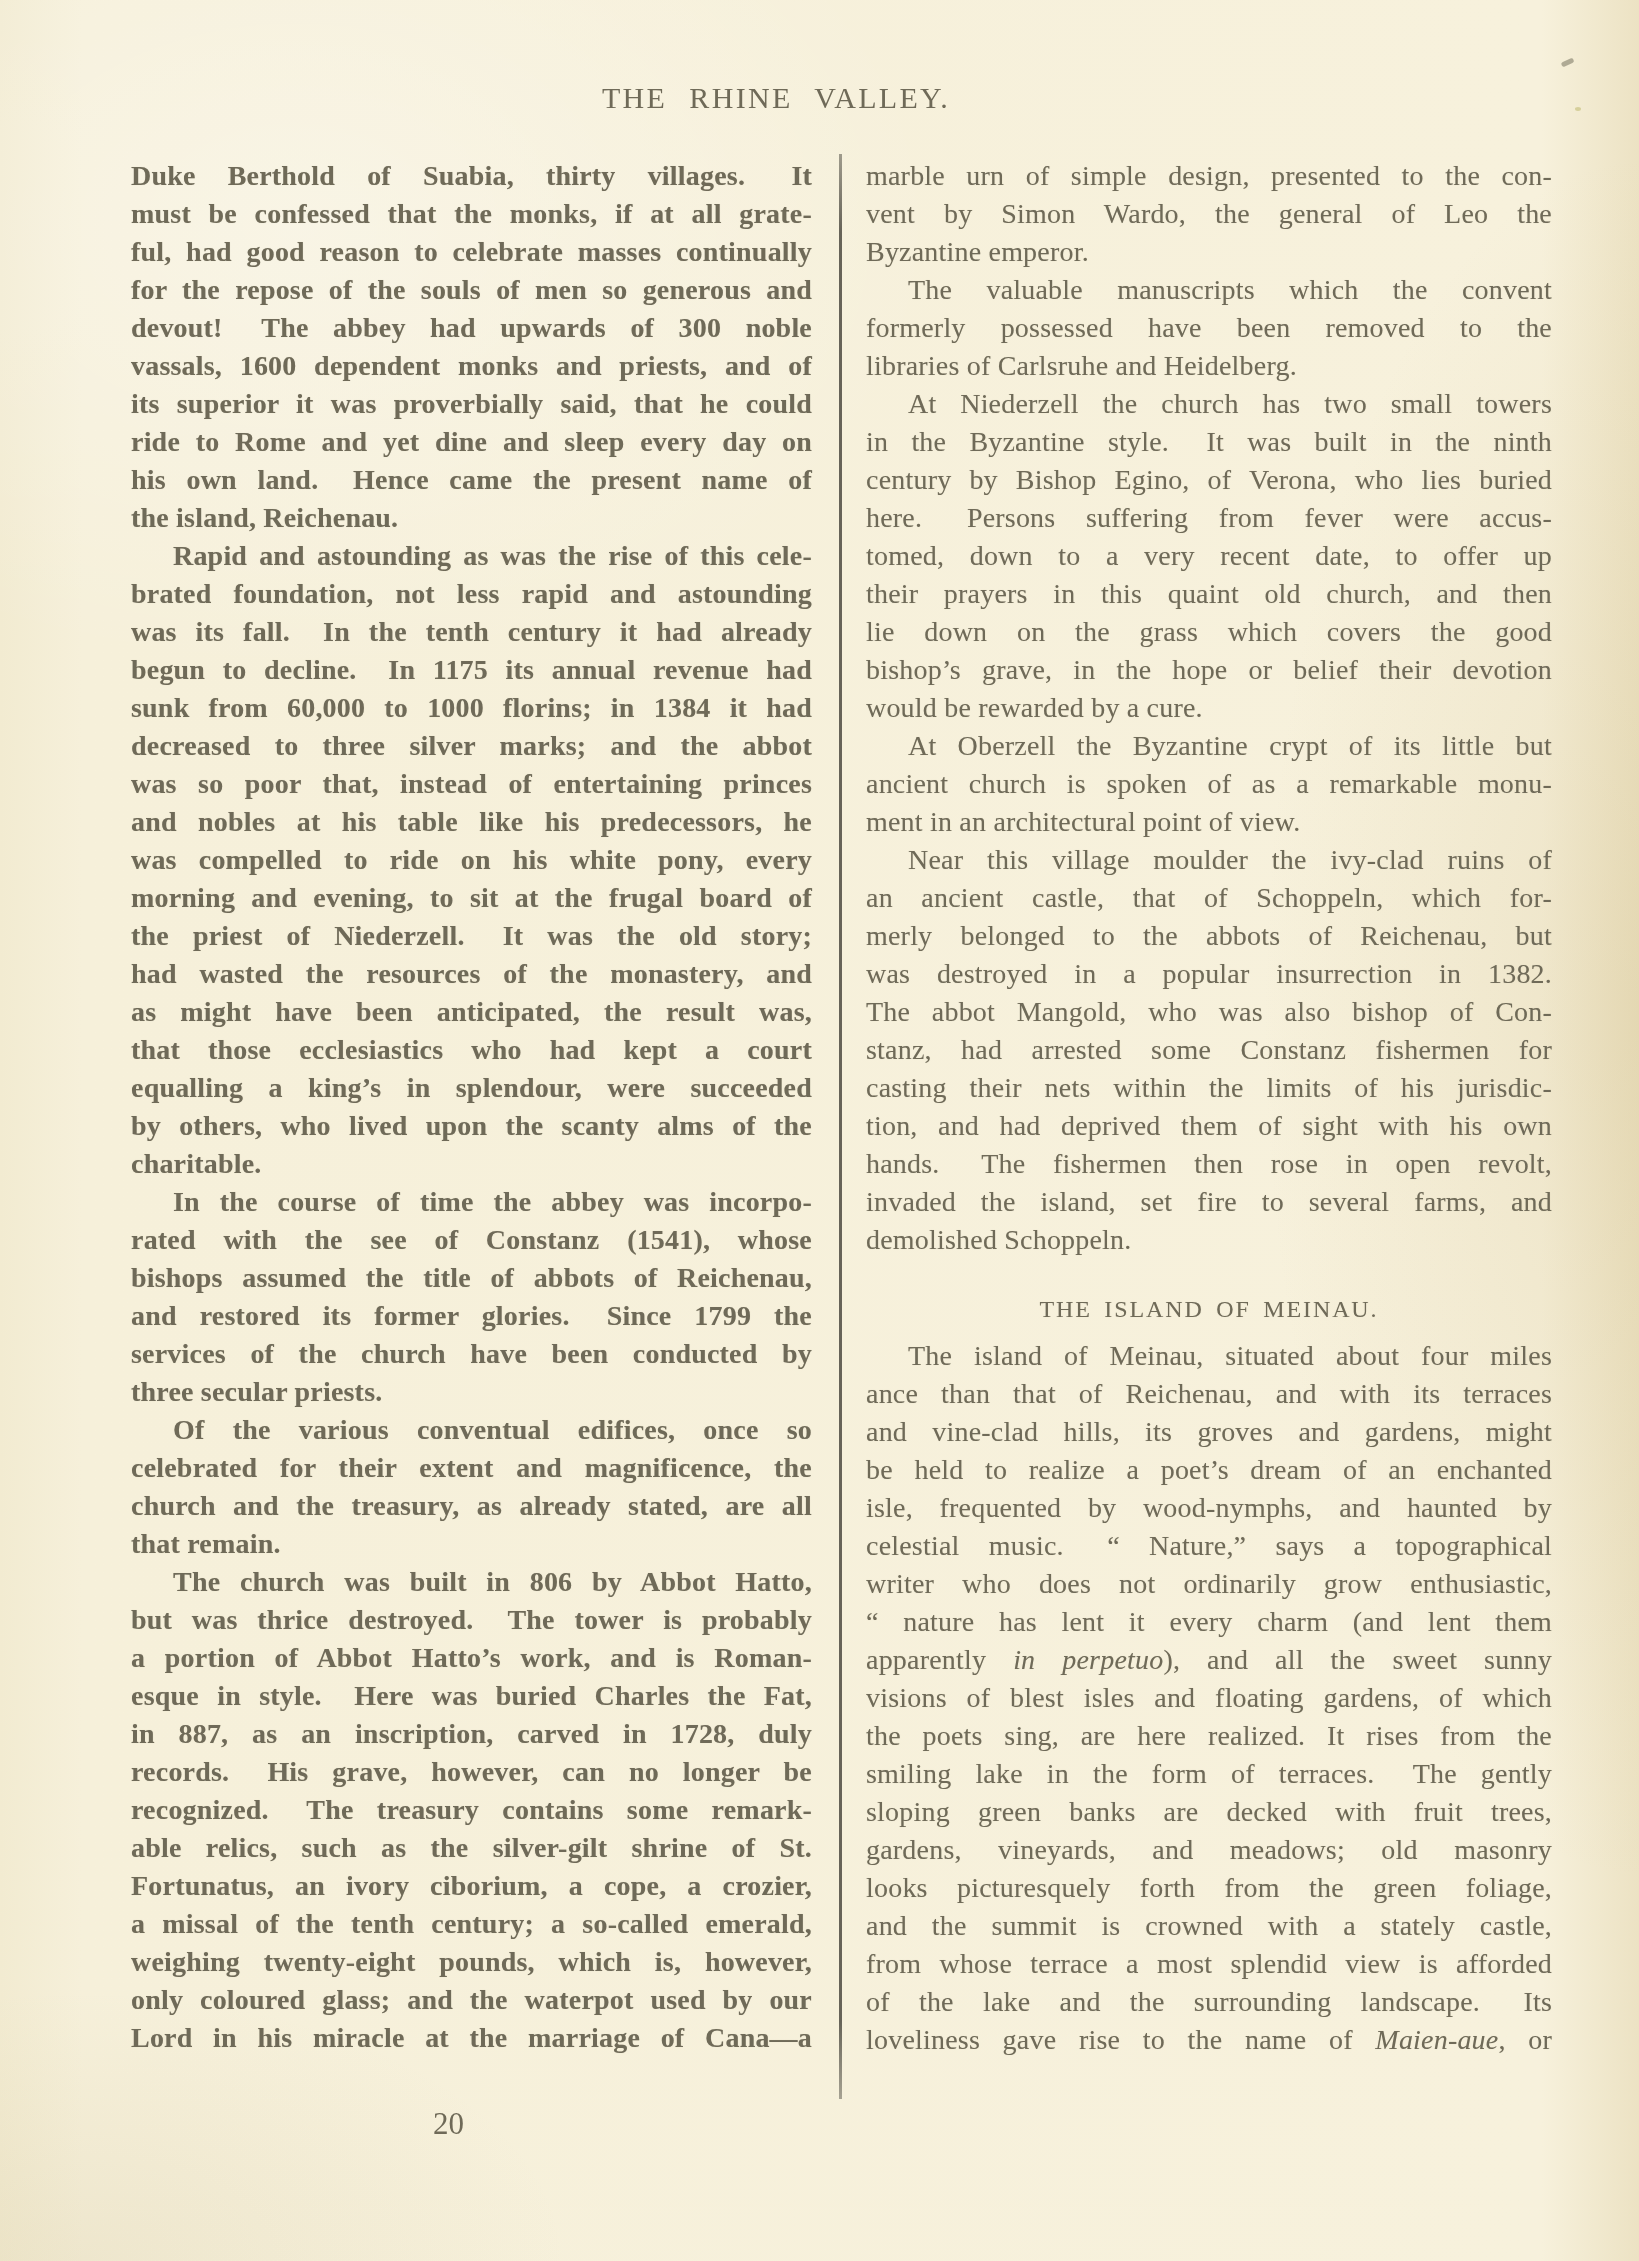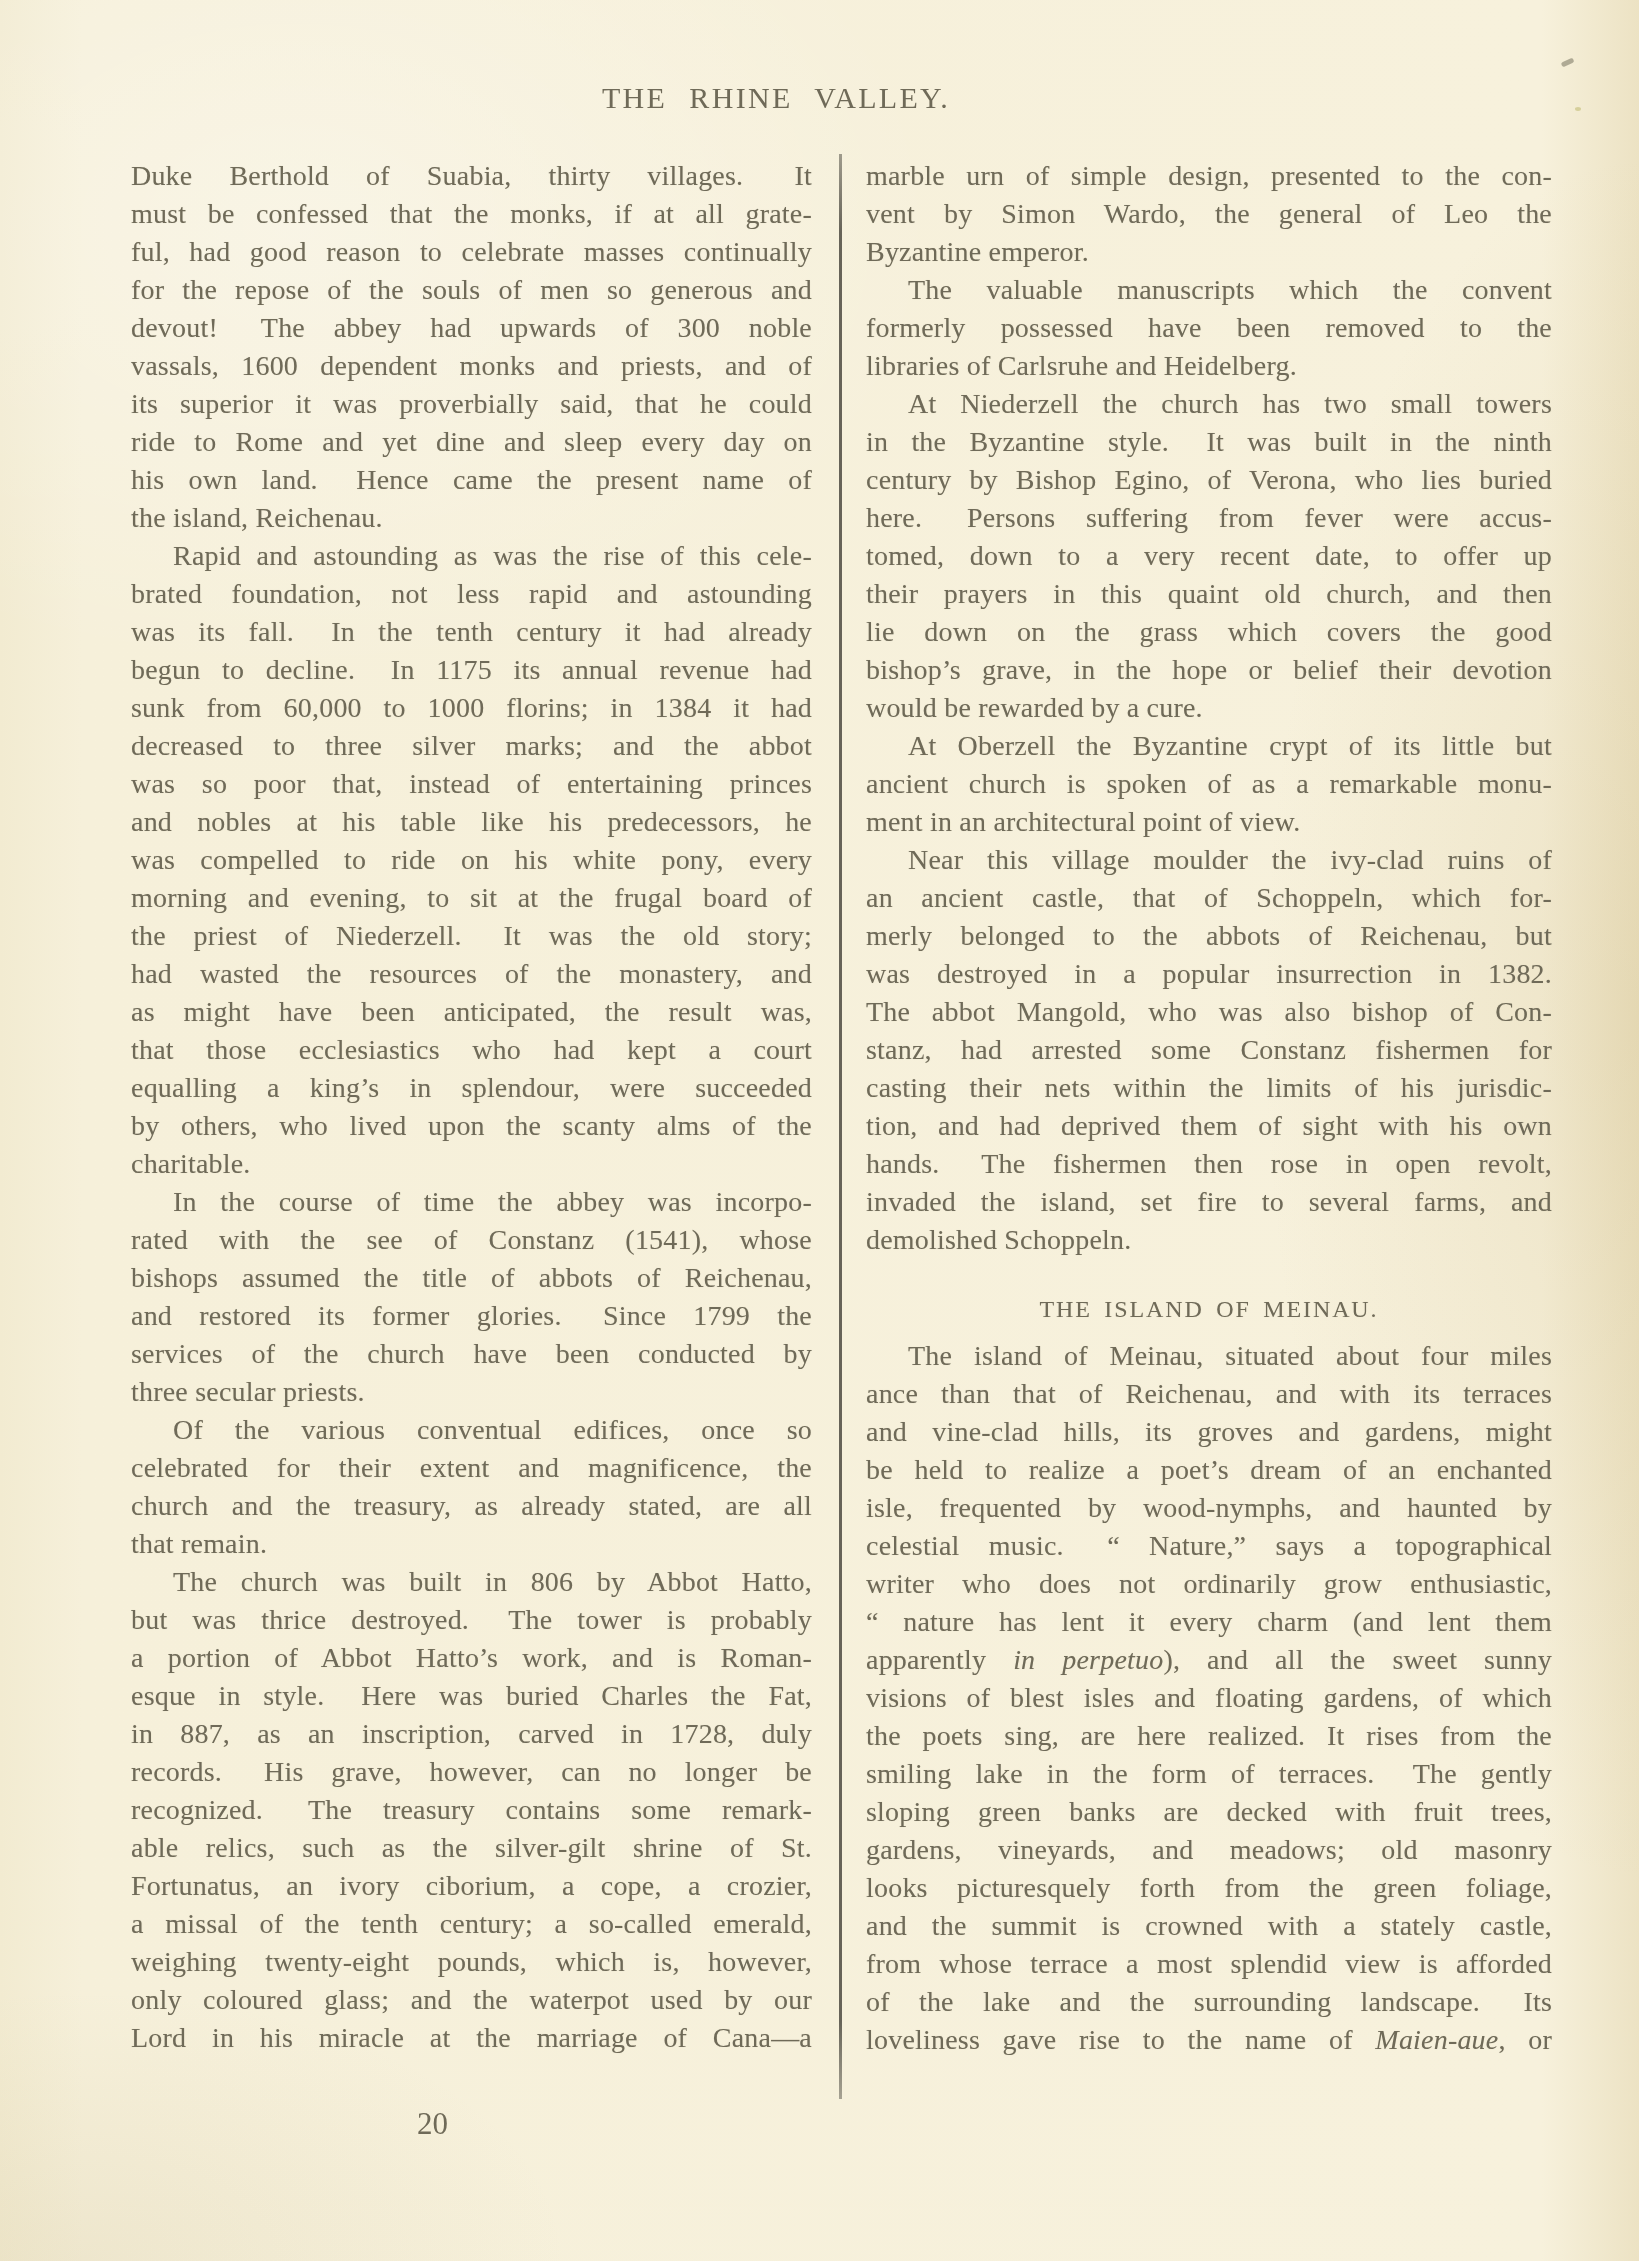--- a/index.html
+++ b/index.html
@@ -23,41 +23,41 @@
     font-size:30px;letter-spacing:2.3px;word-spacing:12.4px;
     color:var(--ink,#6f6a58);
   }
   .col{
     position:absolute;top:157px;
     font-size:28px;line-height:38px;
     letter-spacing:0.2px;
     color:var(--ink,#6f6a58);
     text-shadow:0 0 0.8px rgba(111,106,88,0.25);
   }
-  .col.left{left:131px;width:681px;}
+  .col.left{left:131px;width:681px;font-weight:bold;}
   .col.right{left:866px;width:686px;}
   .line{
     text-align:justify;
     text-align-last:justify;
     white-space:normal;
   }
   .line.last{text-align-last:left;}
   .line.first{text-indent:42px;}
   .line.heading{
     text-align:center;text-align-last:center;
     font-size:24px;letter-spacing:1.9px;word-spacing:4.6px;
     margin-top:31px;margin-bottom:9.3px;
   }
   .it{font-style:italic;}
   .divider{
     position:absolute;left:839px;top:154px;width:3.1px;height:1945px;
     background:linear-gradient(180deg, rgba(87,84,74,0.55), rgba(87,84,74,0.9) 4%, rgba(87,84,74,0.9) 96%, rgba(87,84,74,0.5));
   }
   .page-number{
-    position:absolute;top:2105px;left:92px;width:681px;
+    position:absolute;top:2105px;left:108px;width:681px;
     text-align:center;font-size:31px;line-height:38px;
     color:var(--ink,#6f6a58);
   }
   .speck{position:absolute;}
   .speck1{
     left:1561px;top:60px;width:13px;height:4.6px;
     background:#8a8672;border-radius:2.3px;
     transform:rotate(-24deg);opacity:.65;
   }
   .speck2{

